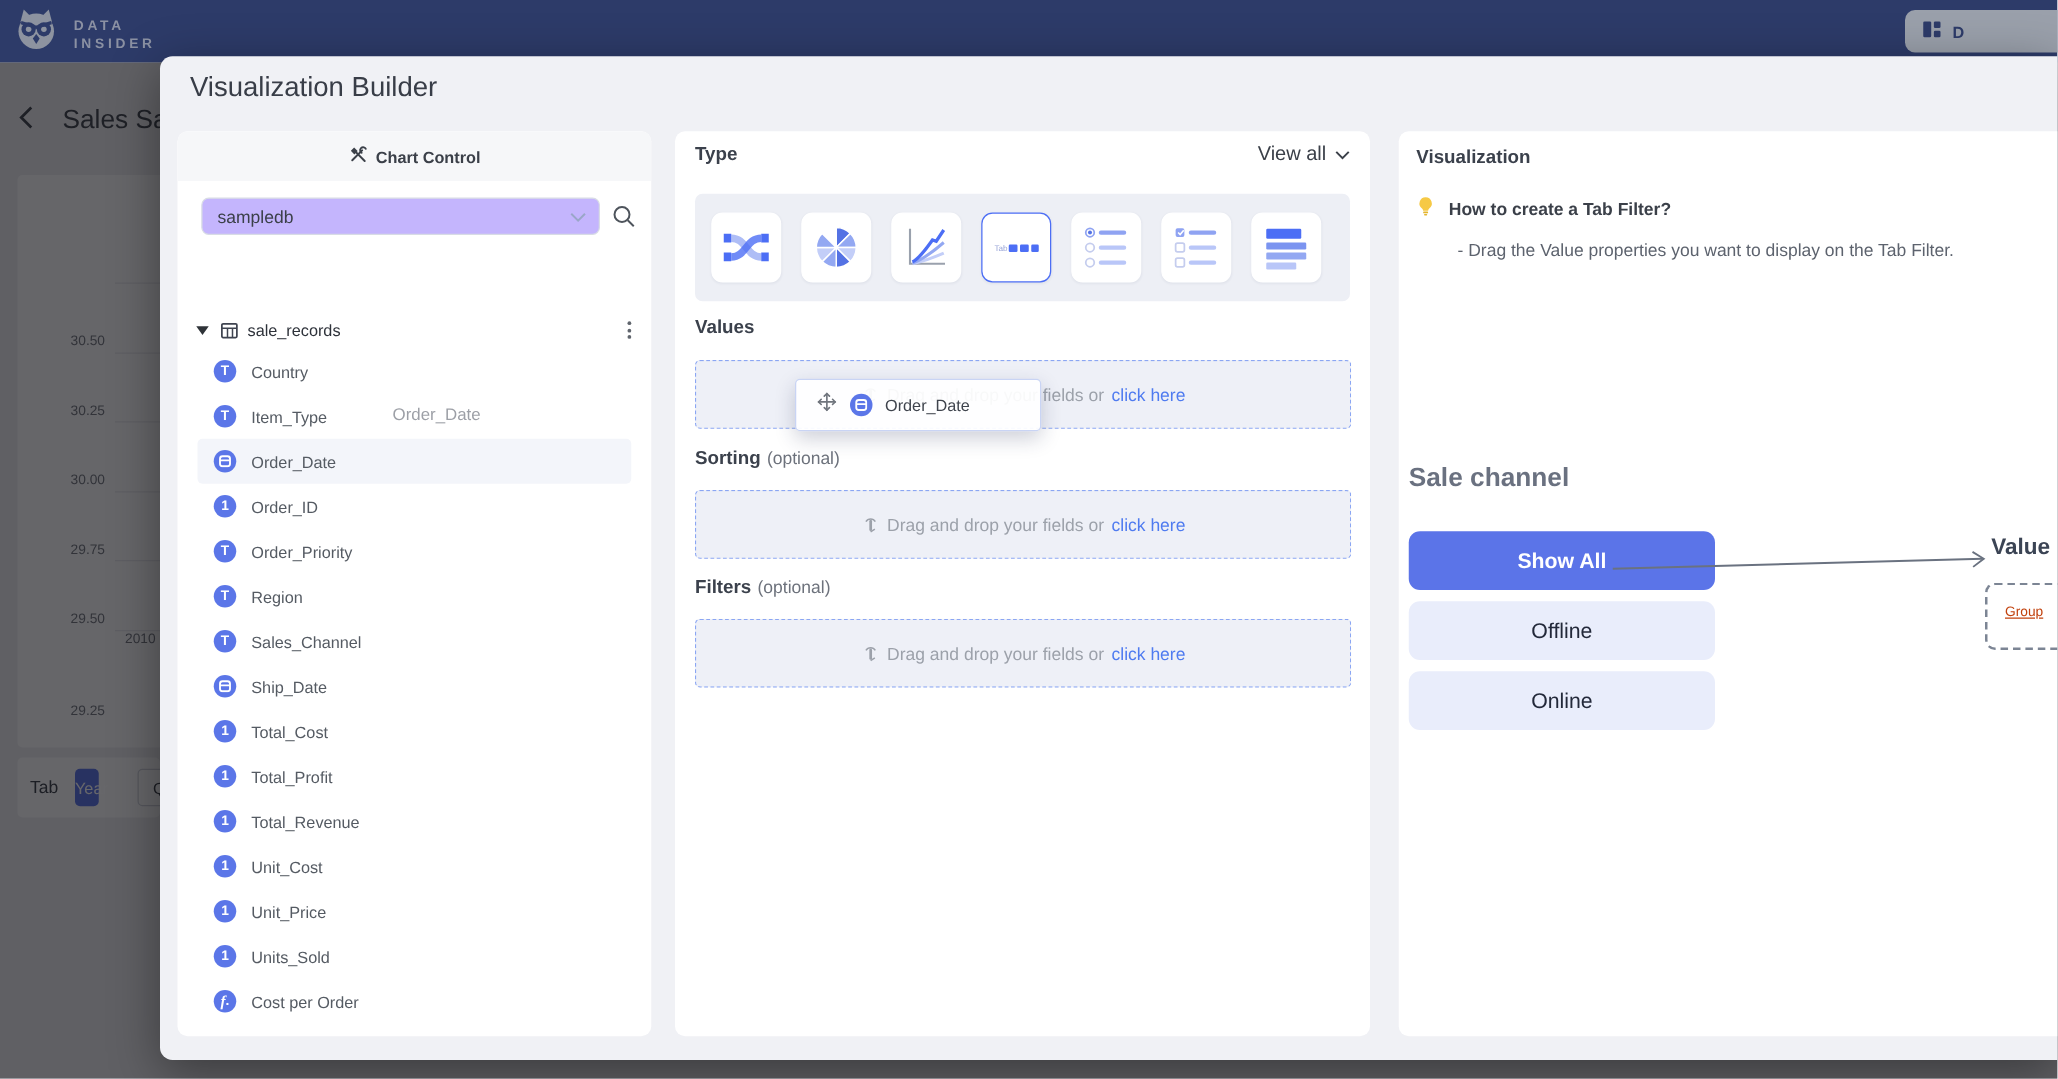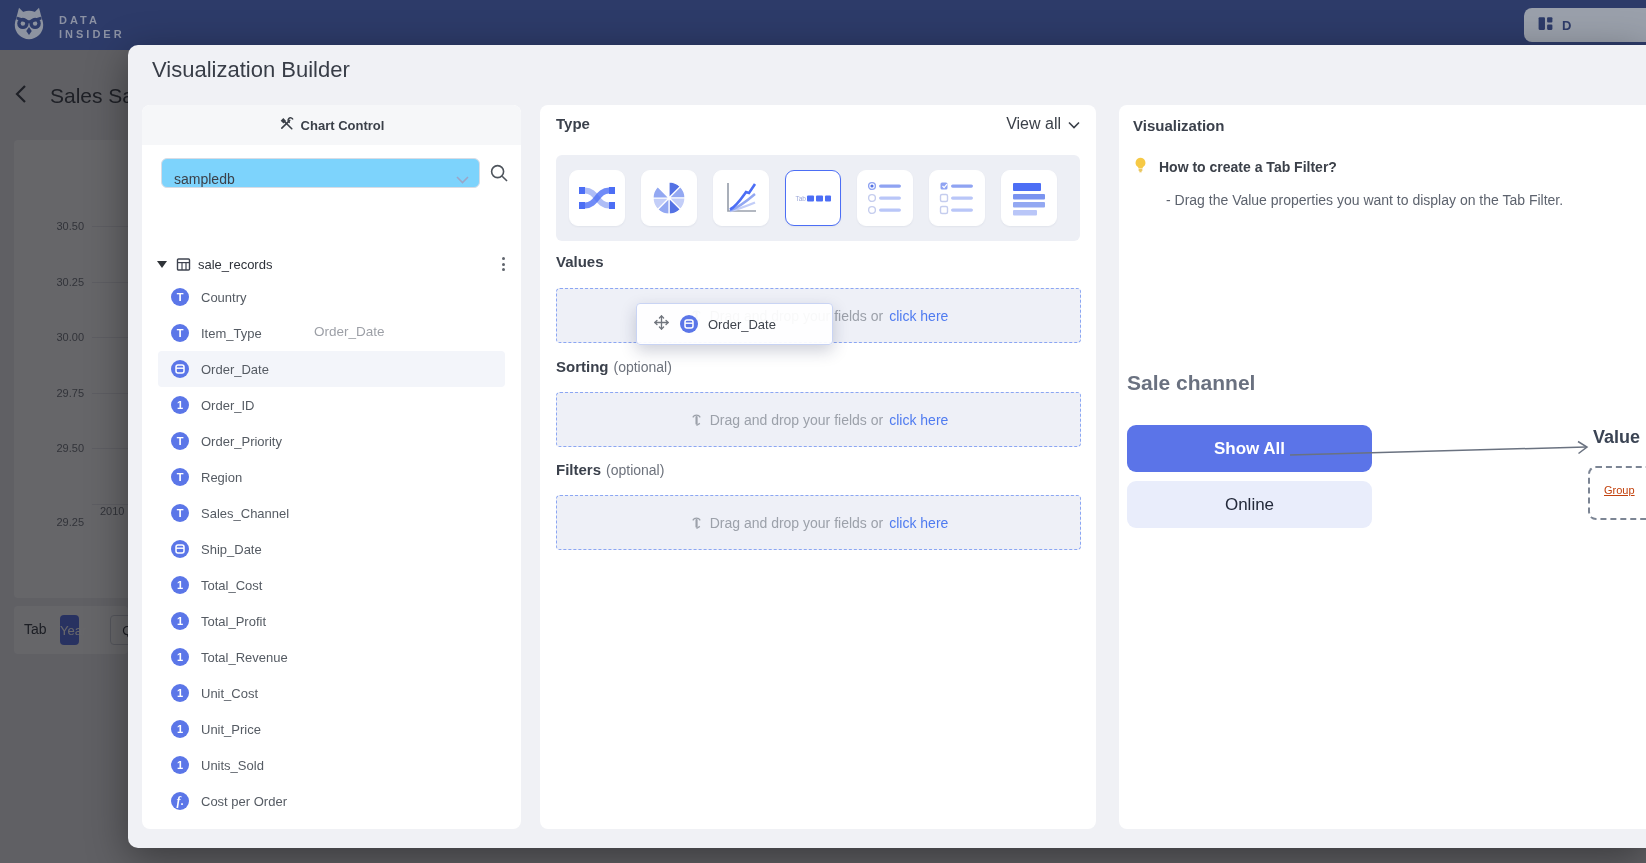--- a/index.html
+++ b/index.html
@@ -10,21 +10,21 @@
   .nav { position:absolute; left:0; top:0; width:1646px; height:50px; background:#2d3b69; z-index:2; }
   .brand { position:absolute; left:10px; top:5px; display:flex; align-items:center; gap:11px; }
   .brand-text { color:#8b91a3; font-size:11px; font-weight:bold; letter-spacing:3px; line-height:14px; }
   .nav-right-btn { position:absolute; right:-20px; top:8px; width:142px; height:34px; background:#9aa0ab; border-radius:8px; display:flex; align-items:center; gap:8px; padding-left:13px; border:none; color:#2d3b69; font-weight:bold; font-size:13px; }
 
   
   .page { position:absolute; left:0; top:50px; width:1646px; height:813px; background:#ececef; z-index:1; }
   .back-chevron { position:absolute; left:12px; top:33px; }
   .bg-title { position:absolute; left:50px; top:34px; font-size:21px; font-weight:500; color:#40454d; white-space:nowrap; }
   .bg-card { position:absolute; left:14px; top:90px; width:400px; height:458px; background:#fcfcfd; border-radius:4px; }
-  .bg-tick-label { position:absolute; font-size:11px; color:#74787f; width:44px; text-align:right; }
+  .bg-tick-label { position:absolute; font-size:11px; color:#74787f; width:44px; text-align:right;margin-top:47px; }
   .bg-gridline { position:absolute; height:1px; background:#e7e7ec; }
   .bg-xtick { position:absolute; left:100px; top:455px; font-size:11px; color:#74787f; }
   .bg-line-svg { position:absolute; left:100px; top:190px; }
   .bg-tabcard { position:absolute; left:14px; top:556px; width:114px; height:48px; background:#fcfcfd; border-radius:4px; }
   .bg-tab-label { position:absolute; left:24px; top:571px; font-size:14px; color:#3a3f47; }
   .bg-tab-year { position:absolute; left:60px; top:565px; width:19px; height:30px; background:#5b74e8; border:none; border-radius:4px; color:#fff; font-size:13px; }
   .bg-tab-qu { position:absolute; left:110px; top:565px; width:42px; height:30px; background:#fdfdfd; border:1px solid #cfd3da; border-radius:4px; color:#3a3f47; font-size:13px; }
 
   
   .overlay { position:absolute; left:0; top:50px; width:1646px; height:813px; background:rgba(10,10,14,.62); z-index:3; }
@@ -34,21 +34,21 @@
   .modal-title { position:absolute; left:24px; top:12px; font-size:22px; font-weight:500; color:#383d47; }
   .panel { position:absolute; top:60px; height:724px; background:#fff; border-radius:8px; }
   .panel-left { left:14px; width:379px; }
   .panel-mid { left:412px; width:556px; }
   .panel-right { left:991px; width:628px; border-radius:8px 0 0 8px; }
 
   
   .lp-tabs { position:absolute; left:0; top:0; width:100%; height:40px; display:flex; border-radius:8px 8px 0 0; overflow:hidden; }
   .lp-tab { flex:1; display:flex; align-items:center; justify-content:center; gap:7px; font-size:13px; font-weight:bold; border:none; background:#f6f7f9; color:#3b4049; cursor:pointer; }
   .lp-tab.active { background:#fff; color:#4f7bf0; }
-  .lp-select { position:absolute; left:19px; top:53px; width:319px; height:30px; border:1px solid #d8dce5; border-radius:6px; background:#7dd3fc; display:flex; align-items:flex-end; padding:0 10px 0 12px; font-size:14px; color:#3b4049; cursor:pointer; }
+  .lp-select { position:absolute; left:19px; top:53px; width:319px; height:30px; border:1px solid #d8dce5; border-radius:6px; background:#c4b5fd; display:flex; align-items:center; padding:0 10px 0 12px; font-size:14px; color:#3b4049; cursor:pointer; }
   .lp-select .grow { flex:1; }
   .lp-search { position:absolute; left:347px; top:58px; width:20px; height:20px; cursor:pointer; }
   .tree-row { position:absolute; left:0; width:100%; height:26px; display:flex; align-items:center; padding:0 11px 0 15px; }
   .tree-row .name { font-size:13px; font-weight:500; color:#2e323a; margin-left:7px; }
   .caret { width:0; height:0; display:inline-block; }
   .caret-right { border-top:5px solid transparent; border-bottom:5px solid transparent; border-left:7px solid #2f3338; }
   .caret-down { border-left:5px solid transparent; border-right:5px solid transparent; border-top:7px solid #2f3338; }
   .tree-icon { margin-left:9px; display:flex; }
   .kebab { margin-left:auto; display:flex; flex-direction:column; gap:2.5px; padding:4px 5px; cursor:pointer; background:none; border:none; }
   .kebab i { width:3px; height:3px; border-radius:50%; background:#60656d; }
@@ -423,20 +423,21 @@
           <rect x="6.1" y="12" width="3.8" height="1.3" rx=".65" fill="#e3b52e"></rect>
           <rect x="6.8" y="13.8" width="2.4" height="1.1" rx=".55" fill="#e3b52e"></rect>
         </svg>
     </span>
     <div class="tip-title">How to create a Tab Filter?</div>
     <div class="tip-body">- Drag the Value properties you want to display on the Tab Filter.</div>
 
     <div class="preview-title">Sale channel</div>
     <div class="channel-list" id="channel-list">
         <button class="channel-btn primary">Show All</button>
+        <button class="channel-btn">Offline</button>
         <button class="channel-btn">Online</button>
       </div>
   </div>
 
   <div class="ghost">Order_Date</div>
   <div class="chip">
     <span>
       <svg width="17" height="17" viewBox="0 0 18 18">
           <g stroke="#70757d" stroke-width="1.4" fill="none" stroke-linecap="round">
             <path d="M9 2v14 M2 9h14"></path>

